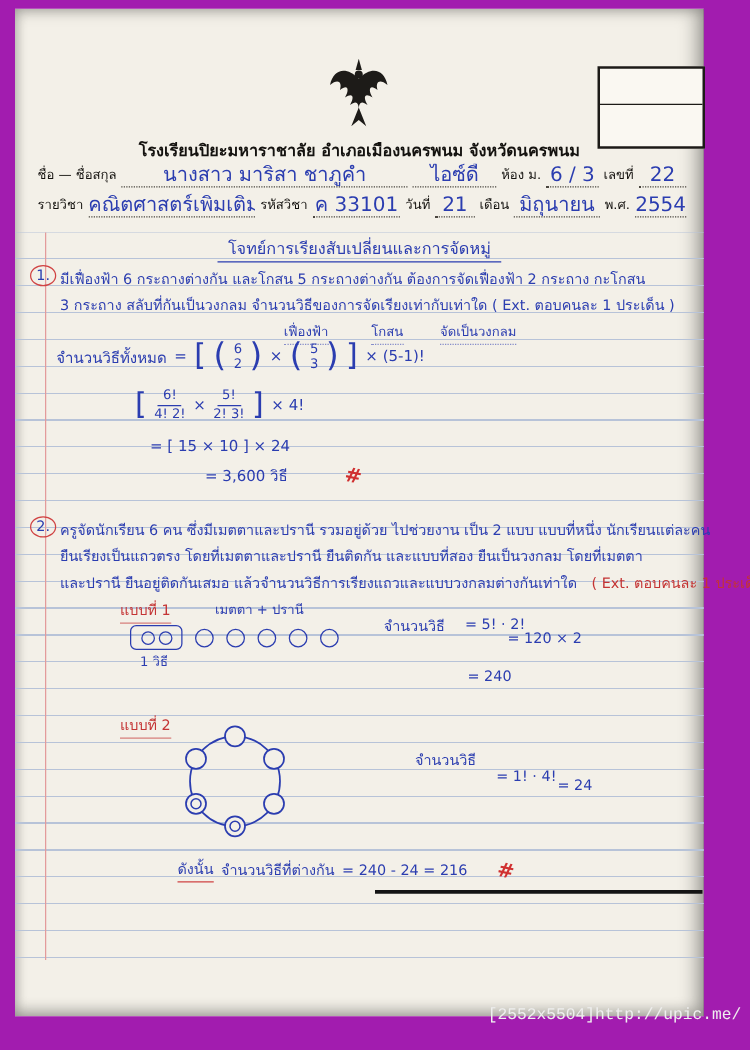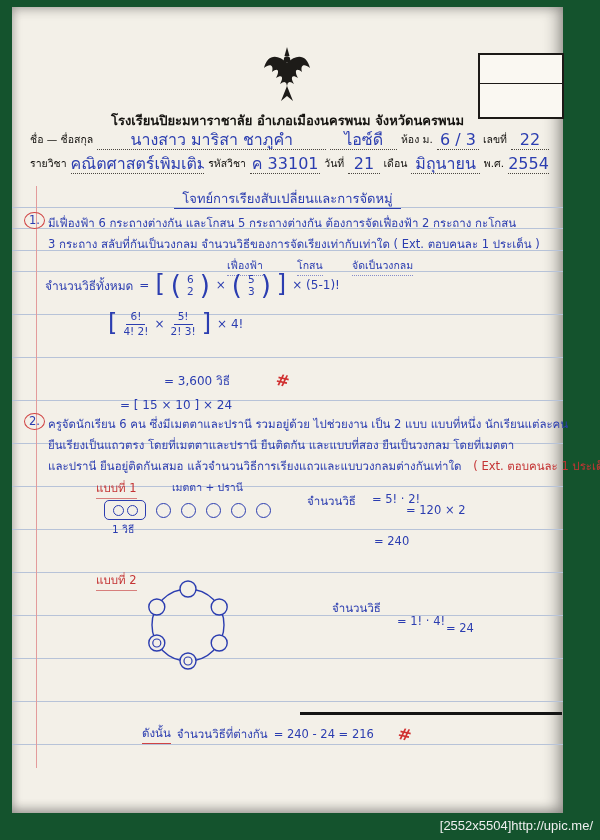--- a/index.html
+++ b/index.html
@@ -1,17 +1,17 @@
 <!DOCTYPE html>
 <html><head>
 <meta charset="utf-8">
 <style>
   html,body{margin:0;padding:0;background:#000;}
   body{font-family:"DejaVu Sans",sans-serif;}
-  .scan{position:relative;width:600px;height:840px;background:#14532d;overflow:hidden;}
+  .scan{position:relative;width:600px;height:840px;background:#a21caf;overflow:hidden;}
   .paper{position:absolute;left:12px;top:7px;width:551px;height:806px;background:#f3f0e8;
          box-shadow:inset -7px 0 14px rgba(0,0,0,.28), inset 0 -5px 10px rgba(0,0,0,.18), inset 3px 3px 8px rgba(0,0,0,.10);}
   .rules{position:absolute;left:0;right:0;top:179px;height:582px;
          background:repeating-linear-gradient(180deg,rgba(0,0,0,0) 0px,rgba(0,0,0,0) 20.5px,#b7c3d8 20.5px,#b7c3d8 21.5px);}
   .margin-line{position:absolute;left:24px;top:179px;width:1px;height:582px;background:#e39b9b;}
   .school-name{position:absolute;left:0;right:0;top:103px;text-align:center;font-size:13px;font-weight:bold;color:#14120f;}
   .emblem{position:absolute;left:250px;top:40px;width:50px;height:58px;}
   .score-box{position:absolute;left:466px;top:46px;width:82px;height:62px;border:2px solid #1c1a17;background:#faf8f2;}
   .score-div{position:absolute;left:0;right:0;top:45%;height:0;border-top:1.5px solid #1c1a17;}
   .form-line{position:absolute;left:18px;right:14px;display:flex;align-items:flex-start;gap:4px;font-size:10.5px;color:#14120f;white-space:nowrap;}
@@ -29,21 +29,21 @@
   .binom{display:inline-flex;flex-direction:column;align-items:center;font-size:10.5px;line-height:1.15;}
   .frac{display:inline-flex;flex-direction:column;align-items:center;font-size:10.5px;line-height:1.2;}
   .frac .ftop{border-bottom:1px solid #2b3db0;padding:0 4px 1px 4px;}
   .check{color:#d03030;font-weight:bold;font-size:16px;display:inline-block;transform:rotate(12deg);}
   .case-label{position:absolute;font-size:11.5px;color:#c43434;border-bottom:1px solid rgba(196,52,52,.6);padding-bottom:1px;}
   .pair-box{display:inline-flex;align-items:center;justify-content:center;gap:3px;width:40px;height:18px;border:1.5px solid #2b3db0;border-radius:5px;}
   .mini-circ{width:9px;height:9px;border:1.3px solid #2b3db0;border-radius:50%;}
   .circ{width:13px;height:13px;border:1.5px solid #2b3db0;border-radius:50%;display:inline-block;margin-left:10px;}
   .circle-row{position:absolute;display:flex;align-items:center;}
   .artifact{position:absolute;background:#141414;}
-  .watermark{position:absolute;right:7px;bottom:7px;color:#efefef;font-family:Liberation Sans, sans-serif;font-size:13px;}
+  .watermark{position:absolute;right:7px;bottom:21px;color:#efefef;font-family:Liberation Mono, monospace;font-size:13px;}
   svg{display:block;}
 </style>
 </head>
 <body>
 
 <div class="scan">
   <div class="paper">
 
     <div class="rules"></div>
     <div class="margin-line"></div>
@@ -127,21 +127,21 @@
       </span>
       <span>×</span>
       <span class="frac">
         <span class="ftop">5!</span>
         <span>2! 3!</span>
       </span>
       <span class="bigb">]</span>
       <span>× 4!</span>
     </div>
 
-    <div class="mrow" style="left:108px;top:343px;margin-top:48px;">
+    <div class="mrow" style="left:108px;top:343px;">
       <span>=  [ 15 × 10 ]  × 24</span>
     </div>
 
     <div class="mrow" style="left:112px;top:364px;margin-left:40px;">
       <span>=  3,600  วิธี</span>
       <span class="check" style="margin-left:40px;">#</span>
     </div>
 
     <div class="qnum" style="left:12px;top:406px;">2.</div>
     <div class="hw-line" style="top:408px;">ครูจัดนักเรียน 6 คน ซึ่งมีเมตตาและปรานี รวมอยู่ด้วย ไปช่วยงาน เป็น 2 แบบ แบบที่หนึ่ง นักเรียนแต่ละคน</div>
@@ -189,21 +189,21 @@
           <circle cx="48" cy="84" r="4"></circle>
           <circle cx="16.8" cy="66" r="4"></circle>
         </g>
       </svg>
     </div>
 
     <div class="hw-line" style="left:320px;top:592px;">จำนวนวิธี</div>
     <div class="hw-line" style="left:385px;top:607px;">=  1! · 4!</div>
     <div class="hw-line" style="left:387px;top:614px;margin-left:47px;">=  24</div>
 
-    <div class="mrow" style="left:130px;top:717px;font-size:11.5px;">
+    <div class="mrow" style="left:130px;top:679px;font-size:11.5px;">
       <span style="border-bottom:1.2px solid #d04343;padding-bottom:1px;">ดังนั้น</span>
       <span>จำนวนวิธีที่ต่างกัน</span>
       <span>=  240 - 24  =  216</span>
       <span class="check" style="margin-left:18px;">#</span>
     </div>
 
     <div class="artifact" style="left:288px;top:705px;width:262px;height:3px;"></div>
 
   </div>
 

